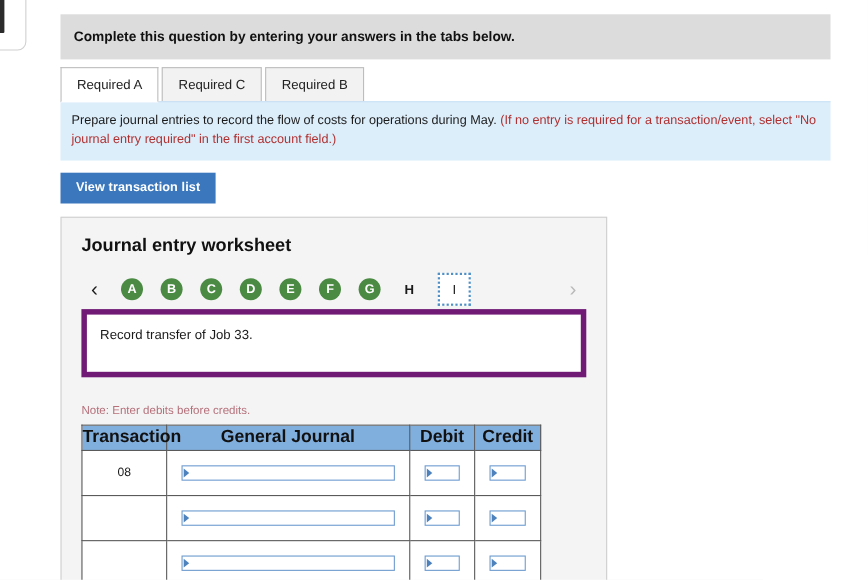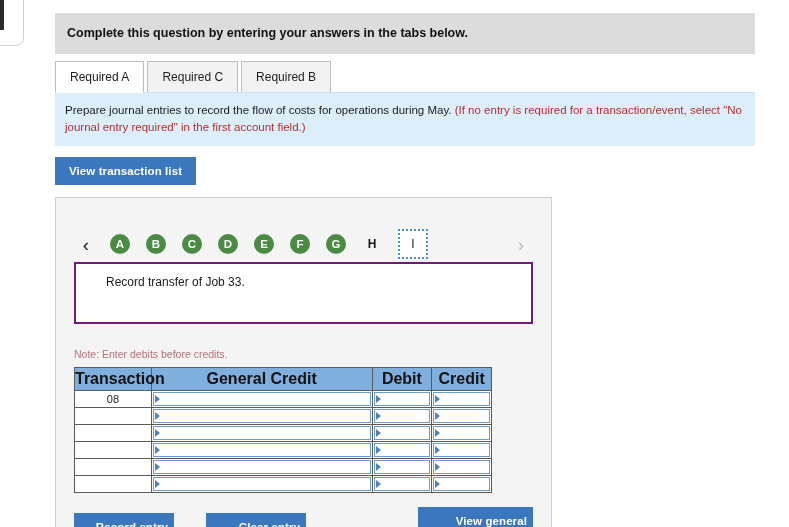--- a/index.html
+++ b/index.html
@@ -187,23 +187,23 @@
     font-size: 12px;
     color: #1a1a1a;
     box-sizing: border-box;
     cursor: pointer;
   }
 
   
   .desc-box {
     margin-top: 2px;
     background: #ffffff;
-    border: 2px solid #701a75;
+    border: 5px solid #701a75;
     height: 62px;
-    padding: 11px 30px;
+    padding: 11px 12px;
     font-size: 12px;
     color: #1a1a1a;
     box-sizing: border-box;
   }
 
   .note {
     margin-top: 24px;
     font-size: 10.5px;
     color: #b5707a;
   }
@@ -220,21 +220,21 @@
     border: 1px solid #5a5a5a;
     font-size: 16px;
     font-weight: bold;
     color: #111;
     height: 17px;
     padding: 2px 0;
   }
   table.journal td {
     border: 1px solid #5a5a5a;
     height: 16px;
-    padding: 0;
+    padding: 12px;
     background: #ffffff;
   }
   .col-txn  { width: 72px; }
   .col-gj   { width: 207px; }
   .col-deb  { width: 56px; }
   .col-cred { width: 56px; }
 
   .txn-cell {
     text-align: center;
     font-size: 11px;
@@ -299,20 +299,21 @@
   <div class="prompt-box">
     <span>Prepare journal entries to record the flow of costs for operations during May. </span><span class="prompt-red">(If no entry is required for a transaction/event, select "No journal entry required" in the first account field.)</span>
   </div>
 
   <div class="view-txn-wrap">
     <button class="btn-blue">View transaction list</button>
   </div>
 
   <div class="worksheet">
 
+    <div class="worksheet-title">Journal entry worksheet</div>
 
     <div class="pager">
       <div class="pager-arrow prev">‹</div>
       <div class="pager-items">
         <div class="pg-circle">
           <span>A</span>
         </div>
         <div class="pg-circle">
           <span>B</span>
         </div>
@@ -350,21 +351,21 @@
     <table class="journal">
       <colgroup>
         <col class="col-txn">
           <col class="col-gj">
           <col class="col-deb">
           <col class="col-cred">
       </colgroup>
       <thead>
         <tr>
           <th>Transaction</th>
-          <th>General Credit</th>
+          <th>General Journal</th>
           <th>Debit</th>
           <th>Credit</th>
         </tr>
       </thead>
       <tbody>
         <tr>
           <td class="txn-cell">08</td>
           <td>
               <div class="cell-input"></div>
             </td>

